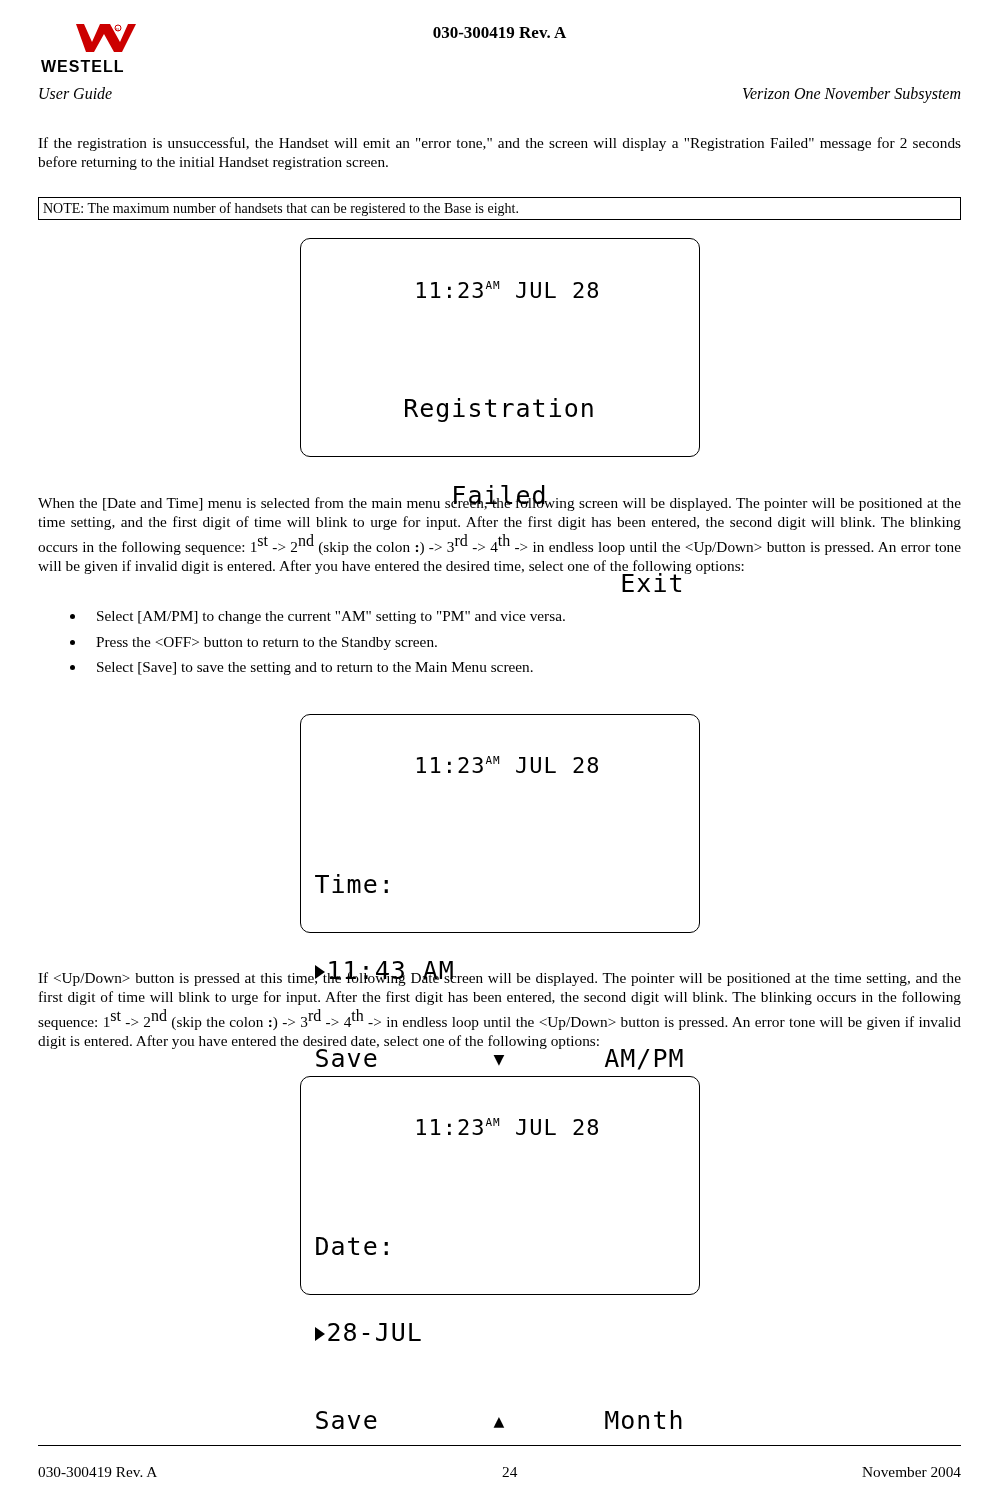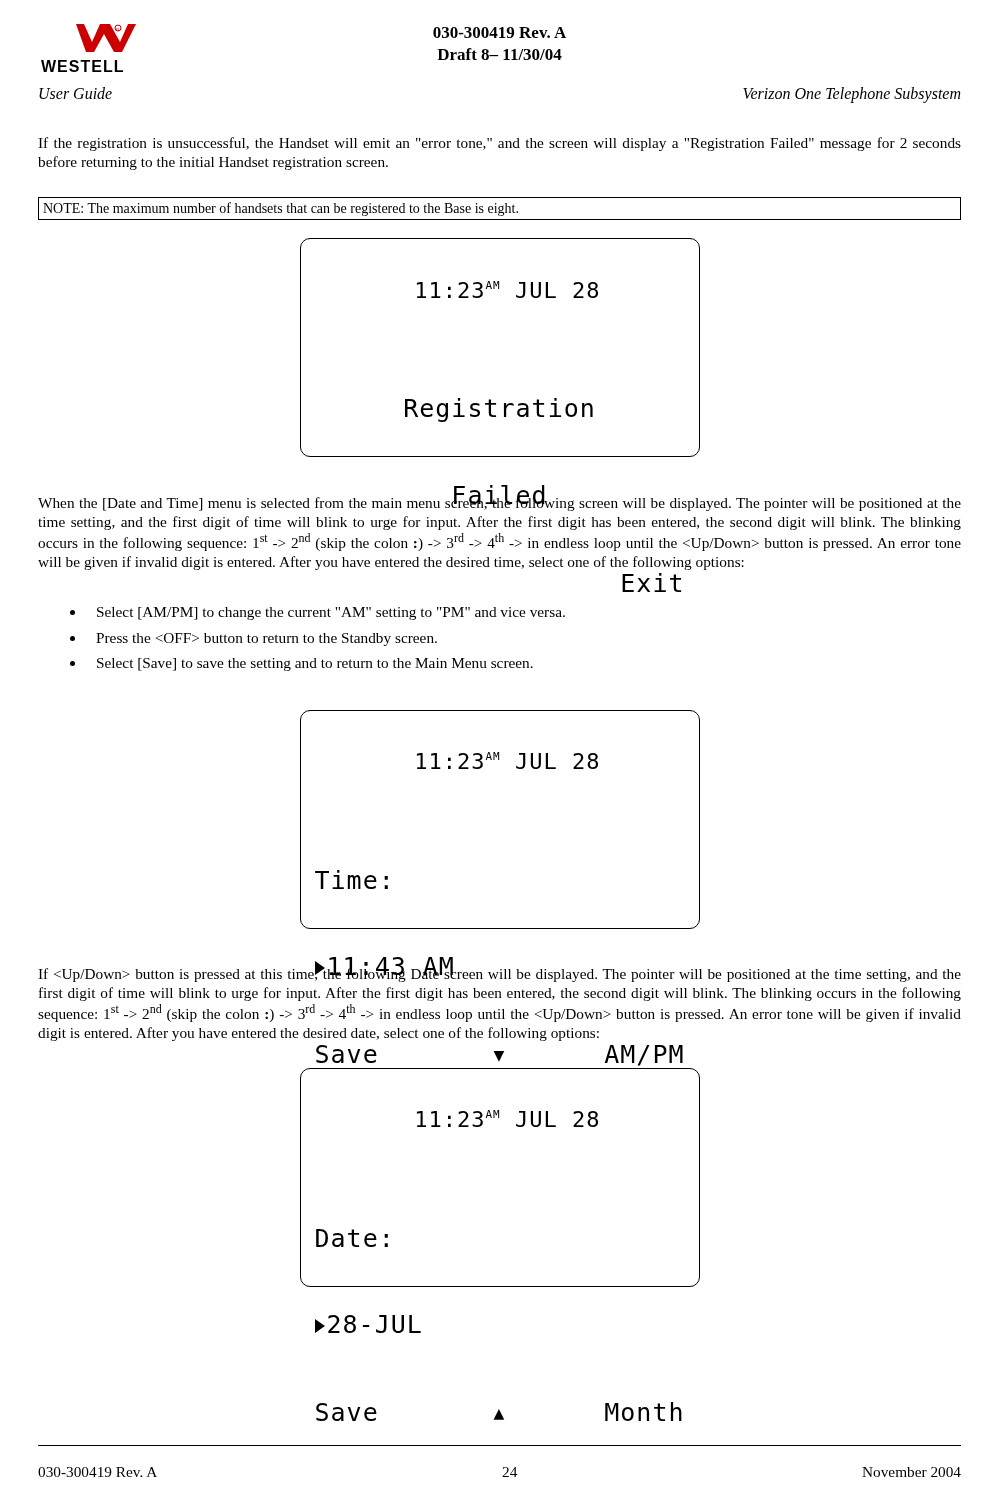--- a/index.html
+++ b/index.html
@@ -124,21 +124,21 @@
     justify-content: space-between;
     font-size: 15.3px;
     border-top: 0;
     margin-top: 16px;
   }
   .footline {
     border-top: 1px solid #000;
     margin-top: 8px;
   }
   sup.ord {
-    font-size: 12px;
+    font-size: 16px;
     font-family: Liberation Serif, serif;
   }
   .pointer {
     display:inline-block;
     width:0; height:0;
     border-left: 10px solid #000;
     border-top: 7px solid transparent;
     border-bottom: 7px solid transparent;
     vertical-align: middle;
     margin-right: 2px;
@@ -153,27 +153,26 @@
     <div class="logo">
       <svg width="100" height="56" viewBox="0 0 100 56">
         <path d="M38 2 L46 2 L54 20 L62 2 L72 2 L82 20 L90 2 L98 2 L84 30 L76 30 L66 12 L56 30 L48 30 Z" fill="#c00"></path>
         <text x="3" y="50" font-family="Arial" font-weight="bold" font-size="16" fill="#000" letter-spacing="1">WESTELL</text>
         <circle cx="80" cy="6" r="3" fill="none" stroke="#c00" stroke-width="1"></circle>
         <text x="78" y="9" font-size="5" fill="#c00">R</text>
       </svg>
     </div>
     <div class="header-center">
       <div>030-300419 Rev. A</div>
-      <div>Draft 8– 11/30/04</div>
     </div>
     <div style="width:110px;"></div>
   </div>
   <div class="header-bottom">
     <div class="left-label">User Guide</div>
-    <div class="right-label">Verizon One Telephone Subsystem</div>
+    <div class="right-label">Verizon One November Subsystem</div>
   </div>
 
   <p class="body">If the registration is unsuccessful, the Handset will emit an "error tone," and the screen will display a "Registration Failed" message for 2 seconds before returning to the initial Handset registration screen.</p>
 
   <div class="note-box">NOTE: The maximum number of handsets that can be registered to the Base is eight.</div>
 
   <div class="lcd">
     <div class="lcd-status">
       &nbsp;<span>11:23</span><sup>AM</sup>&nbsp;<span>JUL 28</span>
     </div>

